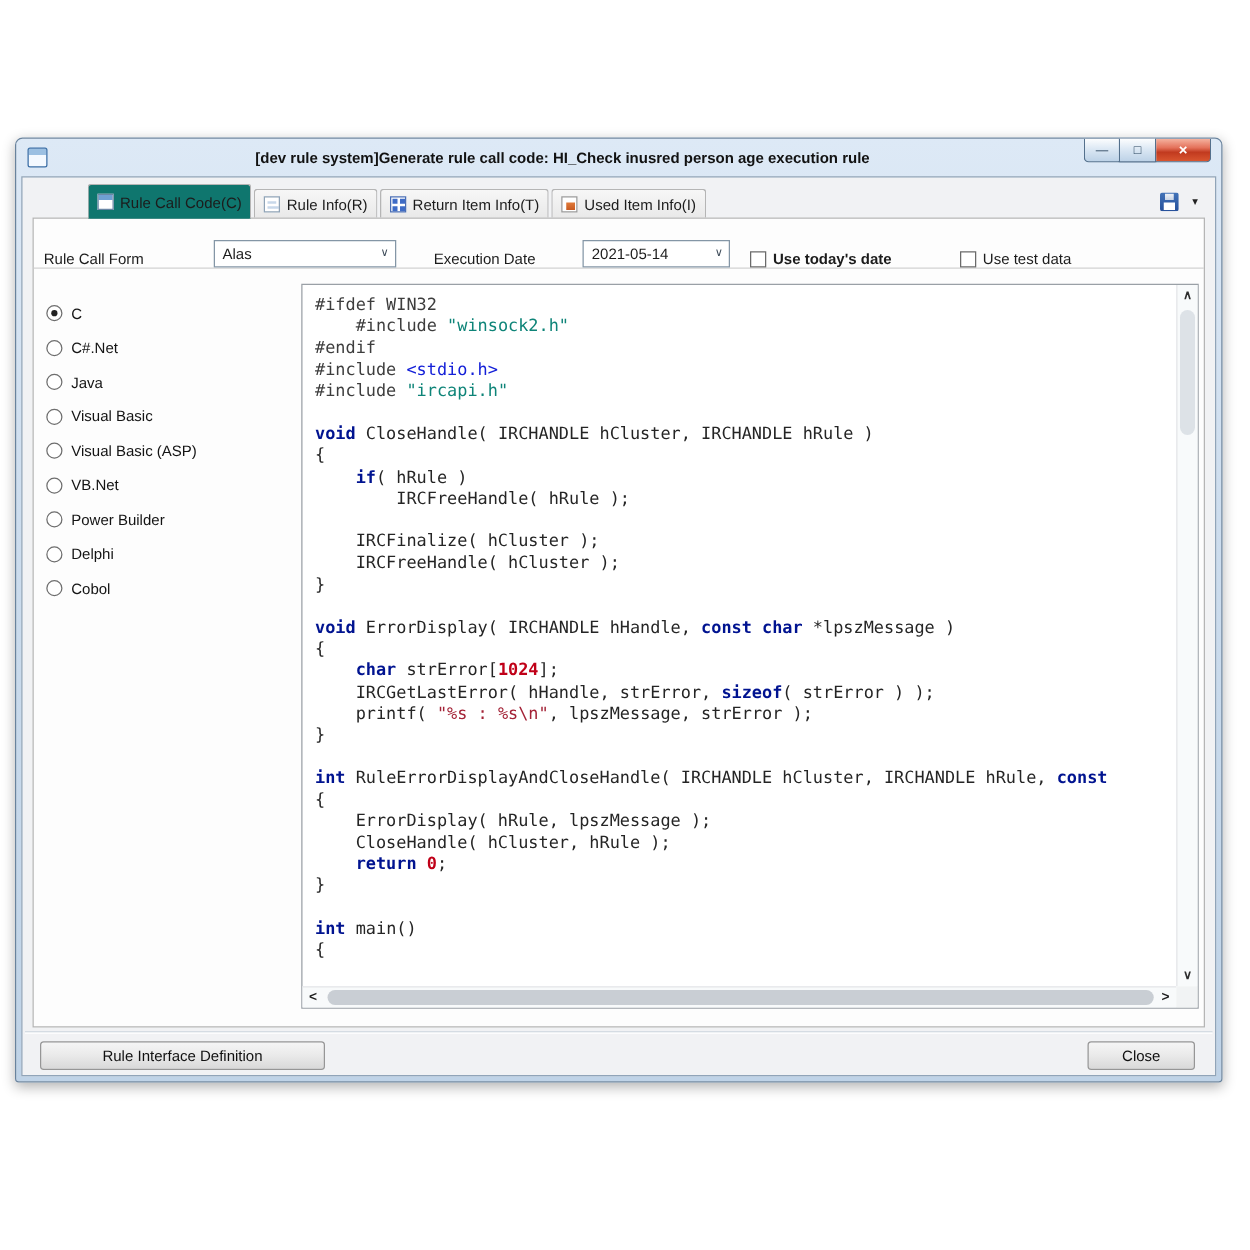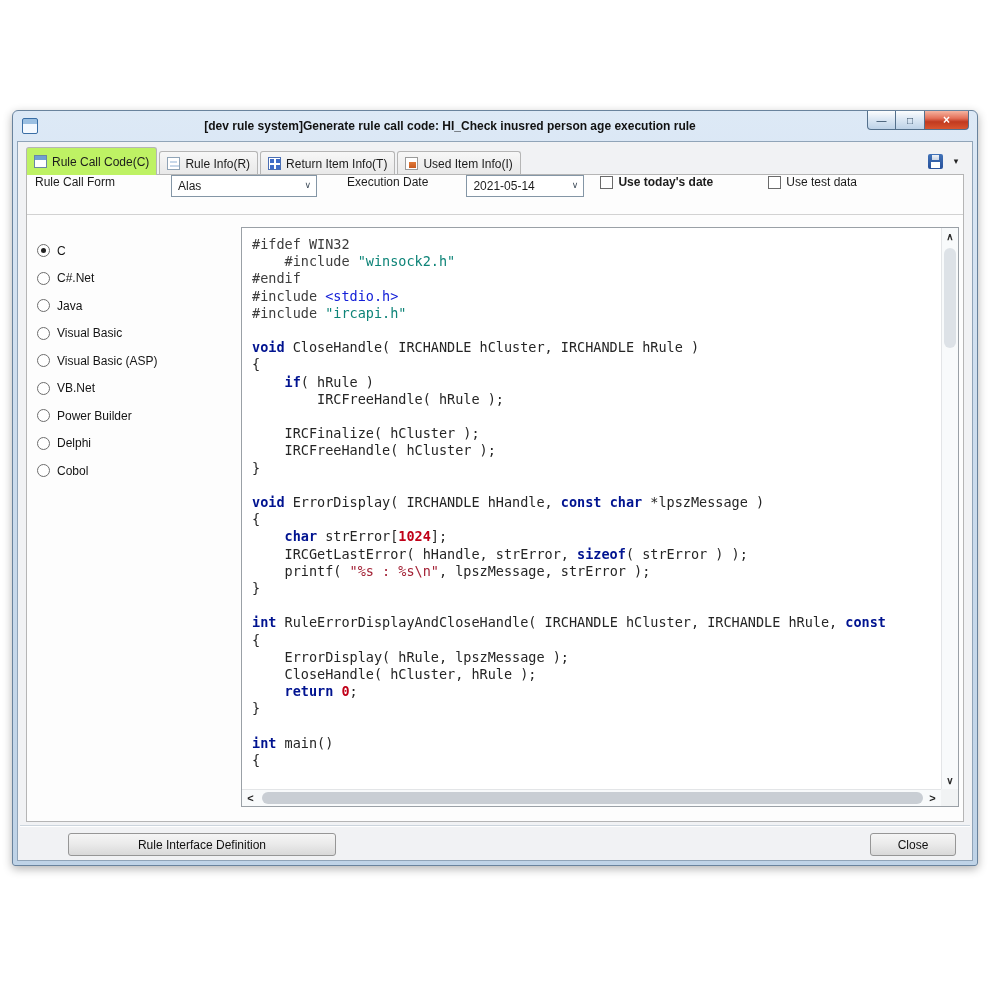--- a/index.html
+++ b/index.html
@@ -31,21 +31,21 @@
   .win-body { position:absolute; left:4px; right:4px; top:30px; bottom:4px;
     background:#f1f2f4; border:1px solid #90a4b8; }
 
   
   .tabbar { position:absolute; top:5px; left:8px; right:8px; height:28px; }
   .tabs { position:absolute; left:0; bottom:0; display:flex; align-items:flex-end; }
   .tab { display:flex; align-items:center; gap:5px; padding:0 7px; height:24px;
     background:linear-gradient(#f7f7f7,#e8e8e8); border:1px solid #b5b5b5; border-bottom:none;
     border-radius:3px 3px 0 0; font-size:12px; color:#1c1c1c; margin-right:2px;
     position:relative; z-index:2; white-space:nowrap; }
-  .tab.active { background:#bef264; height:28px; z-index:4; }
+  .tab.active { background:#0f766e; height:28px; z-index:4;margin-left:44px; }
   .tab-icon { width:13px; height:13px; display:inline-block; }
   .rule-call-code-icon { border:1px solid #6a87a5;
     background:linear-gradient(#6fa0d2,#6fa0d2) 0 0/100% 4px no-repeat,#ffffff; }
   .rule-info-icon { border:1px solid #8fa3b6;
     background:linear-gradient(#c8d8ea,#c8d8ea) 2px 3px/7px 2px no-repeat,
                linear-gradient(#c8d8ea,#c8d8ea) 2px 7px/9px 2px no-repeat,#ffffff; }
   .return-item-info-icon { border:1px solid #4a6eb4; background:
     linear-gradient(#3f6cc6,#3f6cc6) 1px 1px/4px 4px no-repeat,
     linear-gradient(#3f6cc6,#3f6cc6) 7px 1px/4px 4px no-repeat,
     linear-gradient(#3f6cc6,#3f6cc6) 1px 7px/4px 4px no-repeat,
@@ -60,21 +60,21 @@
     linear-gradient(#ffffff,#ffffff) 50% calc(100% - 1px)/9px 6px no-repeat,
     linear-gradient(#4273b8,#26509a); }
   .save-dropdown { width:16px; height:20px; display:flex; align-items:center;
     justify-content:center; font-size:9px; color:#222; }
 
   
   .tab-panel { position:absolute; top:32px; left:8px; right:8px; bottom:38px;
     background:#fdfdfd; border:1px solid #b5b5b5; z-index:3; }
 
   .toolbar { position:absolute; top:0; left:0; right:0; height:40px;
-    border-bottom:1px solid #d2d2d2; display:flex; align-items:flex-start; font-size:12px; color:#1c1c1c; }
+    border-bottom:1px solid #d2d2d2; display:flex; align-items:flex-end; font-size:12px; color:#1c1c1c; }
   .tb-label { white-space:nowrap; }
   .lbl1 { margin-left:8px; width:136px; }
   .lbl2 { margin-left:30px; }
   .combo { height:22px; border:1px solid #8496a6; background:#ffffff; display:flex;
     align-items:center; padding:0 20px 0 6px; position:relative; font-size:12px; }
   .combo1 { width:146px; }
   .combo2 { width:118px; margin-left:38px; }
   .chev { position:absolute; right:5px; top:4px; color:#3c4a58; font-size:9px; }
   .cb { display:flex; align-items:center; gap:5px; white-space:nowrap; }
   .cb1 { margin-left:16px;font-weight:bold; }
@@ -120,21 +120,21 @@
   .h-thumb { position:absolute; left:20px; right:18px; top:2px; height:12px;
     background:#c9ced4; border-radius:6px; }
   .scroll-corner { position:absolute; right:0; bottom:0; width:17px; height:17px; background:#f1f3f4; }
 
   
   .footer-divider { position:absolute; left:2px; right:2px; bottom:33px; height:2px;
     border-top:1px solid #ccd5dd; border-bottom:1px solid #ffffff; }
   .btn { position:absolute; height:23px; font-size:12px; color:#111; font-family:"Liberation Sans",sans-serif;
     background:linear-gradient(#f5f5f5,#ebebeb 45%,#d9d9d9); border:1px solid #969696;
     border-radius:3px; cursor:default; }
-  .btn-rule { left:14px; bottom:4px; width:268px;margin-left:36px; }
+  .btn-rule { left:14px; bottom:4px; width:228px; }
   .btn-close { right:16px; bottom:4px; width:86px; }
 </style>
 </head>
 <body>
 
 <div class="window">
   <div class="titlebar">
     <span class="title-icon"></span>
     <div class="title-text">[dev rule system]Generate rule call code: HI_Check inusred person age execution rule</div>
     <div class="win-controls">

